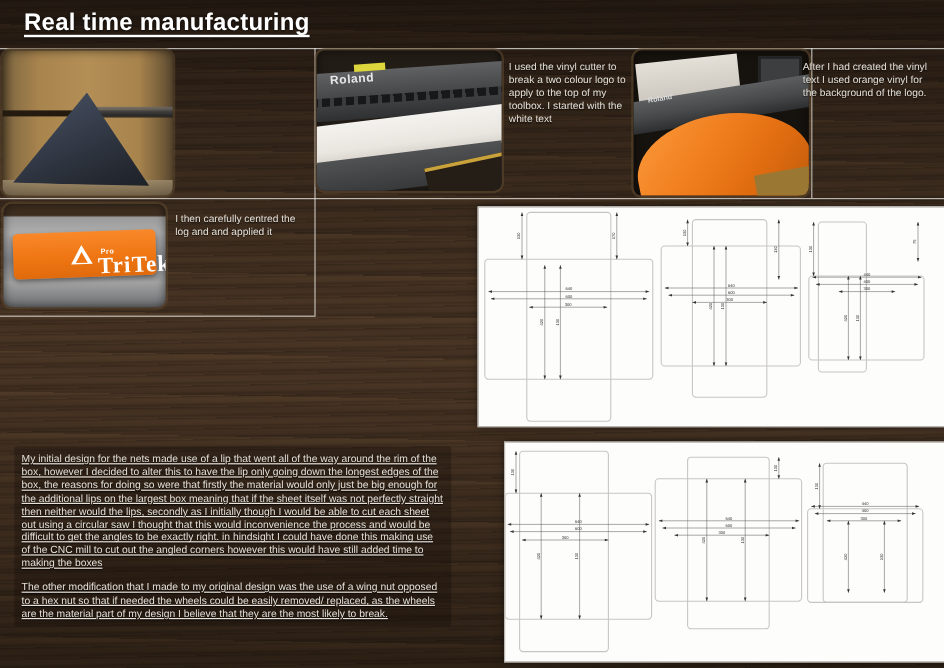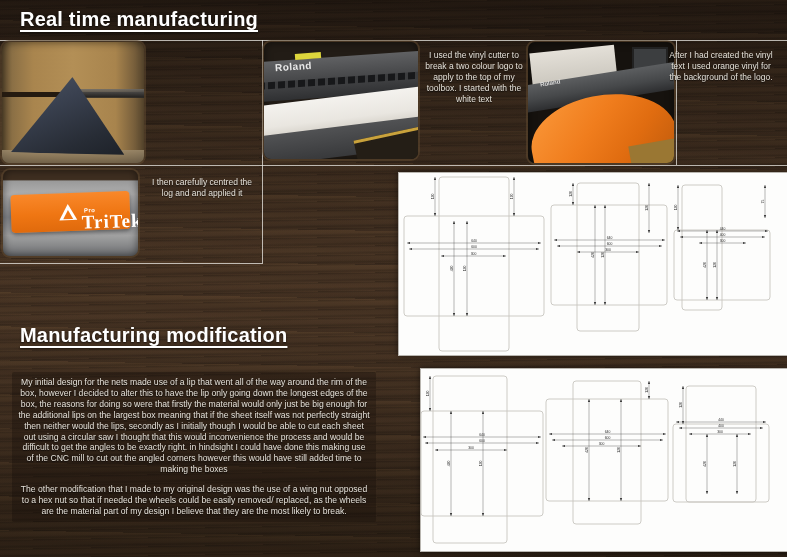--- a/index.html
+++ b/index.html
@@ -4,30 +4,30 @@
 <style>
   html,body{margin:0;padding:0;}
   body{width:787px;height:557px;overflow:hidden;font-family:"Liberation Sans",sans-serif;}
   #page{position:relative;width:787px;height:557px;overflow:hidden;
     background:
       linear-gradient(180deg, rgba(0,0,0,.40) 0%, rgba(0,0,0,.18) 18%, rgba(0,0,0,.05) 45%, rgba(0,0,0,.12) 70%, rgba(0,0,0,.28) 100%),
       repeating-linear-gradient(179deg, rgba(0,0,0,.20) 0px, rgba(0,0,0,0) 2px, rgba(0,0,0,0) 5px, rgba(0,0,0,.16) 7px, rgba(0,0,0,0) 9px),
       repeating-linear-gradient(181deg, rgba(155,112,66,.16) 0px, rgba(70,48,30,.22) 11px, rgba(120,85,52,.14) 22px, rgba(52,36,22,.22) 34px),
       linear-gradient(180deg, #32241a 0%, #3c2c1f 22%, #4a3626 55%, #443223 78%, #38291b 100%);
   }
-  .abs{position:absolute;text-align:center;}
+  .abs{position:absolute;}
   
   .hd{color:#fff;font-weight:bold;font-size:20px;text-decoration:underline;text-underline-offset:4px;letter-spacing:.2px;text-shadow:0 1px 2px rgba(0,0,0,.6);}
   
   .gridline{background:rgba(235,233,228,.75);}
   
   .cap{color:#e6e2da;font-size:8.5px;line-height:1.3;text-shadow:0 1px 1px rgba(0,0,0,.7);}
   .bodytext{color:#e6e2da;font-size:8.6px;line-height:1.27;text-shadow:0 1px 1px rgba(0,0,0,.7);
     background:rgba(18,11,6,.30);padding:5px 6px;border-radius:2px;}
-  .bodytext p{margin:0 0 9px 0;}
+  .bodytext p{margin:0 0 9px 0;text-decoration:underline;}
   .bodytext p:last-child{margin:0;}
   
   .photo{border-radius:7px;overflow:hidden;box-shadow:0 0 0 2px rgba(95,72,48,.55), inset 0 0 8px rgba(0,0,0,.55);}
   .photo *{position:absolute;}
   
   .p1{background:linear-gradient(90deg,#5f4c30 0%,#8a6f45 7%,#a9854e 22%,#b38f56 50%,#a8844d 80%,#6d5738 96%);}
   .p1 .groove{top:41%;left:0;width:100%;height:5px;background:#241a10;}
   .p1 .ruler{top:39%;right:0;width:56%;height:9px;background:linear-gradient(180deg,#6a6a6a,#1e1e1e);opacity:.8;}
   .p1 .bench-edge{bottom:0;left:0;width:100%;height:11%;background:linear-gradient(180deg,#9c8a6c,#6e604a);opacity:.85;}
   .p1 .tri{left:7%;bottom:7%;width:80%;height:64%;transform:rotate(2deg);
@@ -71,21 +71,20 @@
   
   .panel{background:#fdfdfc;border:1px solid #b9b6b0;box-shadow:0 0 6px rgba(0,0,0,.5);}
   .panel svg{display:block;width:100%;height:100%;}
 </style>
 </head>
 <body>
 
 <div id="page">
 
   <div class="abs hd" style="left:20px;top:8px;">Real time manufacturing</div>
-  <div class="abs hd" style="left:20px;top:324px;">Manufacturing modification</div>
 
   <div class="abs gridline" style="left:0;top:40px;width:787px;height:1px;"></div>
   <div class="abs gridline" style="left:0;top:165px;width:787px;height:1px;"></div>
   <div class="abs gridline" style="left:262px;top:40px;width:1px;height:125px;"></div>
   <div class="abs gridline" style="left:676px;top:40px;width:1px;height:125px;"></div>
   <div class="abs gridline" style="left:262px;top:165px;width:1px;height:98px;"></div>
   <div class="abs gridline" style="left:0;top:263px;width:263px;height:1px;"></div>
 
   <div class="abs photo p1" style="left:2px;top:42px;width:142px;height:121px;">
     <div class="groove"></div>

